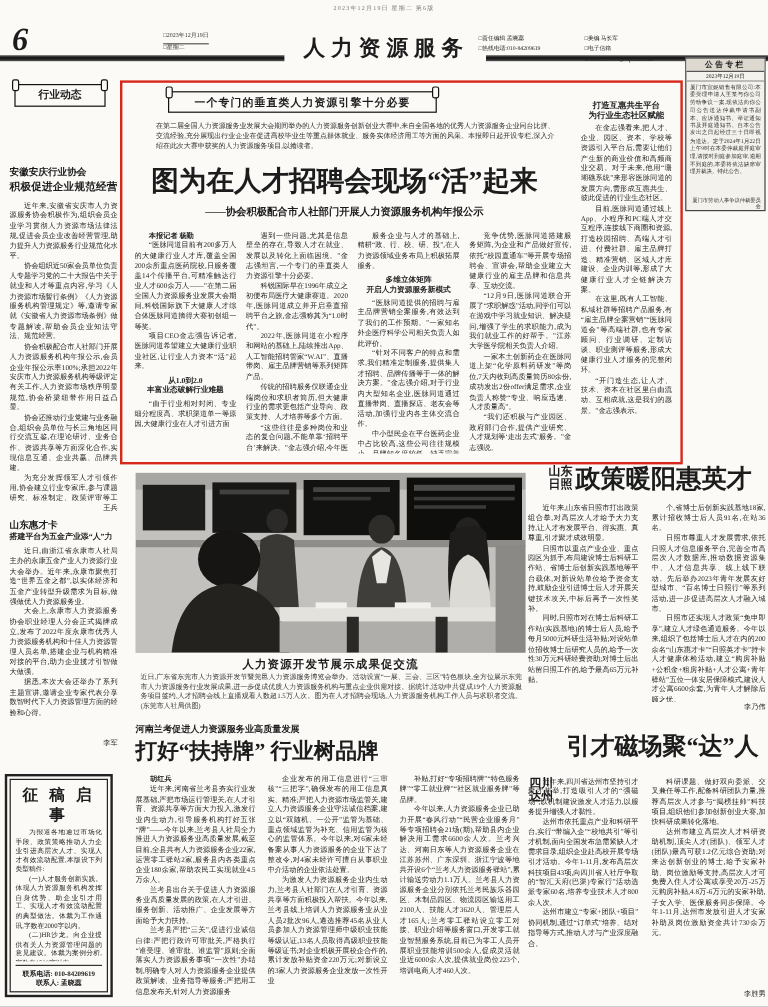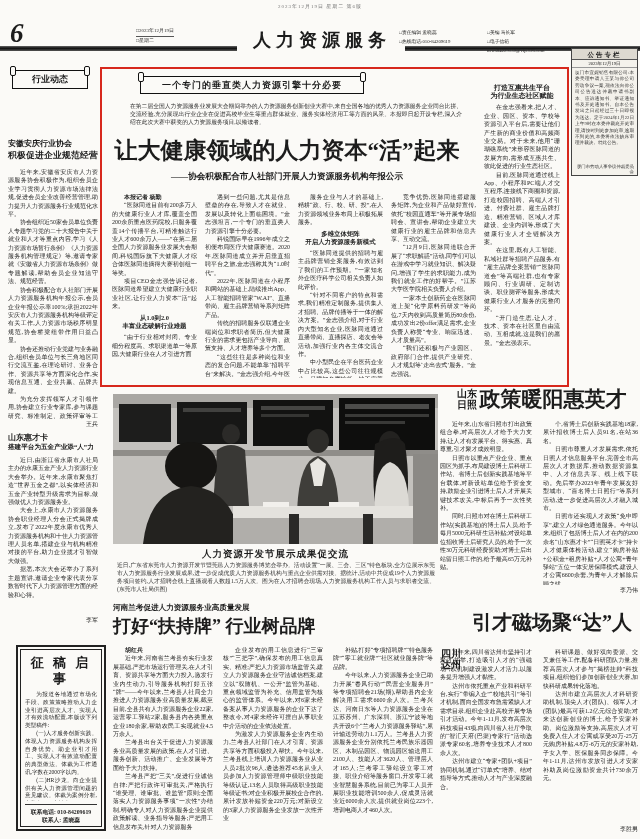--- a/index.html
+++ b/index.html
@@ -28,21 +28,21 @@
   .scrollbadge{border:1.5px solid #111;background:#fbfaf7;text-align:center;font-weight:bold;position:absolute;}
   .scrollbadge:before,.scrollbadge:after{content:"";position:absolute;top:-5px;width:4px;height:8px;border:1px solid #111;background:#fbfaf7;border-radius:2px;}
   .scrollbadge:before{left:-3px;}
   .scrollbadge:after{right:-3px;}
   
   .kicker{font-weight:bold;}
   
   .redbox{left:100px;top:67px;width:465px;height:316px;border:2px solid #d7281d;}
   .mainhead{font-weight:bold;text-align:center;}
   
-  .cfp{left:16px;top:645px;width:90px;height:186px;border:2px solid #222;outline:1px solid #222;outline-offset:-5px;display:flex;flex-direction:column;padding:8px 7px 5px;box-sizing:border-box;}
+  .cfp{left:4px;top:645px;width:90px;height:186px;border:2px solid #222;outline:1px solid #222;outline-offset:-5px;display:flex;flex-direction:column;padding:8px 7px 5px;box-sizing:border-box;}
   .cfp h2{margin:0 0 4px;text-align:center;font-size:13px;letter-spacing:3px;line-height:16px;}
   .cfp .cfpbody{flex:1;overflow:hidden;font-size:5.6px;line-height:7.8px;}
   .cfp .contact{border-top:0.5px solid #333;margin-top:3px;padding-top:3px;font-size:5.8px;font-weight:bold;line-height:8px;text-align:center;}
   
   .notice{left:571px;top:48px;width:67px;height:128px;border:1px solid #444;box-sizing:border-box;background:#f4f2ec;}
   .notice .nhead{background:#ddd9d0;border-bottom:0.5px solid #555;text-align:center;font-weight:bold;font-size:6.5px;letter-spacing:2px;line-height:9px;padding-top:1px;}
   .notice .ndate{text-align:center;font-size:4.6px;line-height:7px;border-bottom:0.5px solid #999;}
   .notice .nbody{font-size:4.6px;line-height:6.4px;text-align:justify;padding:2px 3px;overflow:hidden;height:92px;color:#333;}
   .notice .nsig{font-size:4.4px;text-align:right;padding:0 3px;color:#333;}
   
@@ -102,21 +102,21 @@
       </div>
     <div class="contact">
       <div>联系电话: 010-84209619</div>
       <div>联系人: 孟晓蕊</div>
     </div>
   </div>
 
   <div class="abs redbox">
     <div class="scrollbadge" style="left:38px;top:7px;width:222px;font-size:9px;line-height:16px;height:16px;letter-spacing:1px;">一个专门的垂直类人力资源引擎十分必要</div>
     <div class="abs" style="left:28px;top:33px;width:332px;font-size:5.8px;line-height:8.2px;text-align:justify;color:#2a2a2a;">在第二届全国人力资源服务业发展大会期间举办的人力资源服务创新创业大赛中,来自全国各地的优秀人力资源服务企业同台比拼、交流经验,充分展现出行业企业在促进高校毕业生等重点群体就业、服务实体经济用工等方面的风采。本报即日起开设专栏,深入介绍在此次大赛中获奖的人力资源服务项目,以飨读者。</div>
-    <div class="abs mainhead" style="left:2px;top:68px;width:366px;font-size:23px;line-height:28px;">让大健康领域的人力资本“活”起来</div>
+    <div class="abs mainhead" style="left:2px;top:68px;width:366px;font-size:23px;line-height:28px;">图为在人才招聘会现场“活”起来</div>
     <div class="abs mainhead" style="left:2px;top:102px;width:366px;font-size:8.6px;">——协会积极配合市人社部门开展人力资源服务机构年报公示</div>
 
     <div class="abs bod" style="left:10px;top:124px;width:85px;height:185px;">
       <p class="byline">本报记者 杨勤</p>
       <span><p>“医脉同道目前有200多万人的大健康行业人才库,覆盖全国200余所重点医药院校,日服务覆盖14个传播平台,可精准触达行业人才600余万人——”在第二届全国人力资源服务业发展大会期间,科锐国际旗下大健康人才综合体医脉同道摘得大赛初创组一等奖。</p><p>项目CEO金志强告诉记者,医脉同道希望建立大健康行业职业社区,让行业人力资本“活”起来。</p></span>
       <div class="ksub">从1.0到2.0
 丰富业态破解行业难题</div>
       <span><p>“由于行业相对封闭、专业细分程度高、求职渠道单一等原因,大健康行业在人才引进方面</p></span>
     </div>
     <div class="abs bod" style="left:103px;top:124px;width:85px;height:185px;">

